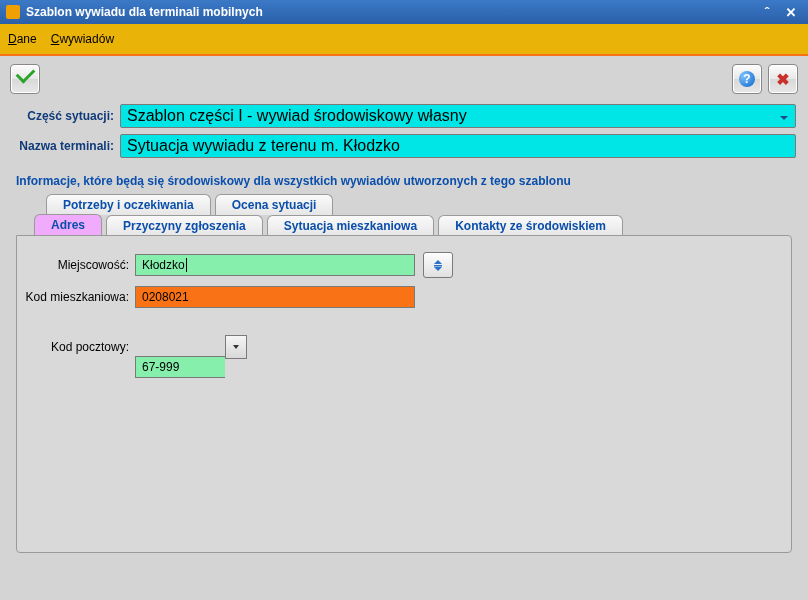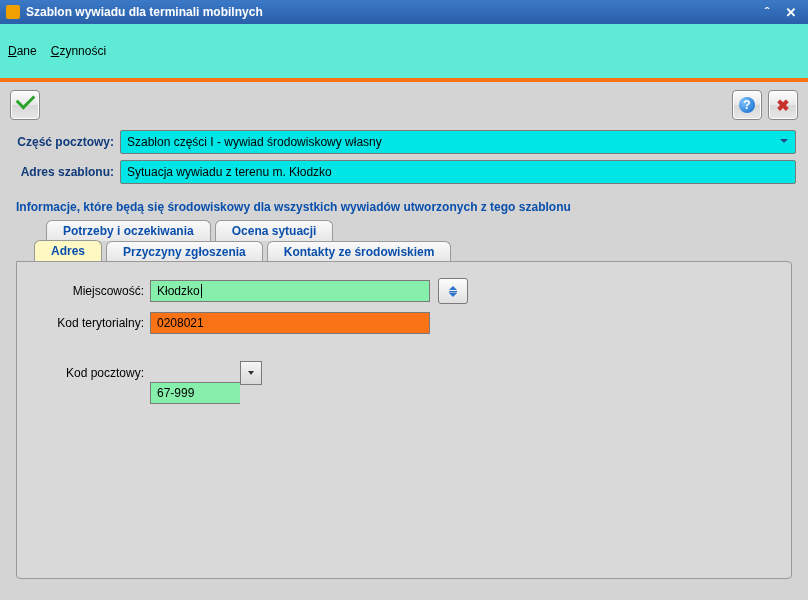--- a/index.html
+++ b/index.html
@@ -1,46 +1,46 @@
 <!DOCTYPE html>
 <html><head>
 <meta charset="utf-8">
 <style>
 html,body{margin:0;padding:0;font-family:"Segoe UI",Tahoma,Arial,sans-serif;font-size:12px;background:#d4d4d4;}
 .window{width:808px;height:596px;background:#d4d4d4;position:relative;box-sizing:border-box;display:flex;flex-direction:column;}
 .titlebar{height:24px;background:linear-gradient(to bottom,#3b79c7 0%,#2a5fa8 100%);color:#fff;display:flex;align-items:center;padding:0 6px;font-weight:bold;font-size:12px;}
 .titlebar .app-icon{width:14px;height:14px;background:#f0a000;border-radius:2px;margin-right:6px;display:inline-block;}
 .titlebar .title-text{flex:1;}
 .titlebar .win-btn{width:22px;height:16px;display:flex;align-items:center;justify-content:center;cursor:pointer;font-weight:bold;font-size:13px;margin-left:2px;}
-.menubar{height:22px;background:#5eead4;display:flex;align-items:center;padding:16px 8px;gap:14px;border-bottom:4px solid #f97316;}
+.menubar{height:22px;background:#eab308;display:flex;align-items:center;padding:4px 8px;gap:14px;border-bottom:2px solid #f97316;}
 .menubar .menu-item{cursor:pointer;color:#000;}
 .menubar .menu-item u{text-decoration:underline;}
 .toolbar{padding:8px 10px;display:flex;align-items:center;}
 .toolbar .spacer{flex:1;}
 .btn3d{min-width:28px;height:28px;border:1px solid #888;border-radius:4px;background:linear-gradient(to bottom,#fdfdfd 0%,#e8e8e8 50%,#d8d8d8 51%,#e8e8e8 100%);display:flex;align-items:center;justify-content:center;margin-right:6px;cursor:pointer;box-shadow:inset 0 0 0 1px #fff;}
 .btn3d:last-child{margin-right:0;}
 .icon-check{width:16px;height:16px;}
 .icon-check::before{content:"";display:block;width:14px;height:8px;border-left:3px solid #2aa52a;border-bottom:3px solid #2aa52a;transform:rotate(-45deg) translate(2px,-2px);}
 .icon-help{width:16px;height:16px;border-radius:50%;background:radial-gradient(circle at 30% 30%,#7fc4ff,#0b63c9);color:#fff;display:flex;align-items:center;justify-content:center;font-weight:bold;font-size:12px;}
 .icon-x{font-size:16px;font-weight:bold;color:#c9302c;}
 .form-area{padding:2px 12px 0 12px;}
 .form-row{display:flex;align-items:center;margin-bottom:6px;}
 .form-row label{color:#103a7a;font-weight:bold;text-align:right;padding-right:6px;white-space:nowrap;}
 .form-row label.w1{width:102px;}
-.cyan-input{flex:1;height:22px;background:#00e5e5;border:1px solid #7a7a7a;border-radius:2px;padding:0 6px;color:#000;font-size:12px;display:flex;align-items:center;position:relative;}
+.cyan-input{flex:1;height:22px;background:#00e5e5;border:1px solid #7a7a7a;border-radius:2px;padding:0 6px;color:#000;font-size:16px;display:flex;align-items:center;position:relative;}
 .cyan-input .dd-arrow{position:absolute;right:6px;top:4px;color:#1d4c8b;}
 .section-title{color:#0a4fab;font-weight:bold;padding:10px 4px 6px 4px;}
 .tabs-wrap{margin:0 4px 12px 4px;}
 .tab-row{display:flex;align-items:flex-end;position:relative;z-index:2;}
 .tab-row.row1{padding-left:30px;}
 .tab-row.row2{margin-top:-1px;padding-left:18px;}
 .tab{background:linear-gradient(to bottom,#fafafa,#e6e6e6);border:1px solid #9a9a9a;border-bottom:none;border-radius:6px 6px 0 0;padding:3px 16px;margin-right:4px;color:#0a4fab;font-weight:bold;cursor:pointer;font-size:12px;white-space:nowrap;}
 .tab.back{position:relative;z-index:1;}
-.tab.active{background:#fef9c3;border-bottom:1px solid #d9d9d9;color:#0a4fab;z-index:3;position:relative;}
-.tab-panel{border:1px solid #9a9a9a;border-radius:0 4px 4px 4px;background:#d9d9d9;height:318px;padding:16px 17px;position:relative;top:-1px;z-index:2;box-sizing:border-box;}
+.tab.active{background:#f0abfc;border-bottom:1px solid #d9d9d9;color:#0a4fab;z-index:3;position:relative;}
+.tab-panel{border:1px solid #9a9a9a;border-radius:0 4px 4px 4px;background:#d9d9d9;height:318px;padding:16px 2px;position:relative;top:-1px;z-index:2;box-sizing:border-box;}
 .field-row{display:flex;align-items:center;margin-bottom:8px;}
 .field-row label{color:#000;text-align:right;padding-right:6px;width:110px;white-space:nowrap;}
 .text-input{height:22px;border:1px solid #7a7a7a;background:#86efac;padding:0 6px;font-size:12px;color:#000;box-sizing:border-box;border-radius:0;}
 .text-input.readonly{background:#f97316;}
 .text-input.focus{outline:none;}
 .wM{width:280px;}
 .wK{width:280px;}
 .combo{display:flex;align-items:center;}
 .combo .text-input{border-right:none;margin-top:40px;}
 .combo .combo-btn{width:20px;height:22px;border:1px solid #7a7a7a;background:linear-gradient(to bottom,#f5f5f5,#d8d8d8);display:flex;align-items:center;justify-content:center;cursor:pointer;}
@@ -59,65 +59,66 @@
     <span class="win-btn">
         <span>ˆ</span>
       </span>
     <span class="win-btn">
         <span>✕</span>
       </span>
   </div>
 
   <div class="menubar">
     <span class="menu-item"><u>D</u><span>ane</span></span>
-    <span class="menu-item"><u>C</u><span>zynności</span></span>
+    <span class="menu-item"><u>C</u><span>wywiadów</span></span>
   </div>
 
   <div class="toolbar">
     <div class="btn3d">
       <span class="icon-check"></span>
     </div>
     <div class="spacer"></div>
     <div class="btn3d">
       <span class="icon-help">?</span>
     </div>
     <div class="btn3d">
       <span class="icon-x">✖</span>
     </div>
   </div>
 
   <div class="form-area">
     <div class="form-row">
-      <label class="w1">Część pocztowy:</label>
+      <label class="w1">Część sytuacji:</label>
       <div class="cyan-input">
         <span>Szablon części I - wywiad środowiskowy własny</span>
         <span class="dd-arrow">
           <svg width="10" height="10" viewBox="0 0 10 10">
               <path d="M1 3 L5 7 L9 3 Z" fill="#1d4c8b"></path>
             </svg>
         </span>
       </div>
     </div>
     <div class="form-row">
-      <label class="w1">Adres szablonu:</label>
+      <label class="w1">Nazwa terminali:</label>
       <div class="cyan-input">
         <span>Sytuacja wywiadu z terenu m. Kłodzko</span>
       </div>
     </div>
 
     <div class="section-title">Informacje, które będą się środowiskowy dla wszystkich wywiadów utworzonych z tego szablonu</div>
 
     <div class="tabs-wrap">
       <div class="tab-row row1">
         <div class="tab back">Potrzeby i oczekiwania</div>
         <div class="tab back">Ocena sytuacji</div>
       </div>
       <div class="tab-row row2">
         <div class="tab active">Adres</div>
         <div class="tab">Przyczyny zgłoszenia</div>
+        <div class="tab">Sytuacja mieszkaniowa</div>
         <div class="tab">Kontakty ze środowiskiem</div>
       </div>
 
       <div class="tab-panel">
 
         <div class="field-row">
           <label>Miejscowość:</label>
           <div class="text-input wM focus" style="display:flex;align-items:center;">
             <span>Kłodzko</span>
               <span class="caret-blink"></span>
@@ -125,21 +126,21 @@
           <div class="lookup-btn">
             <svg width="14" height="14" viewBox="0 0 14 14">
               <path d="M7 2 L3 6 L11 6 Z" fill="#2a73c9"></path>
               <rect x="3" y="7" width="8" height="1.5" fill="#2a73c9"></rect>
               <path d="M7 13 L3 9 L11 9 Z" fill="#2a73c9"></path>
             </svg>
           </div>
         </div>
 
         <div class="field-row">
-          <label>Kod terytorialny:</label>
+          <label>Kod mieszkaniowa:</label>
           <input class="text-input readonly wK" readonly="" value="0208021" style="">
         </div>
 
         <div class="field-row">
           <label>Kod pocztowy:</label>
           <div class="combo">
             <input class="text-input" style="width: 90px;" value="67-999">
             <div class="combo-btn">
               <svg width="8" height="8" viewBox="0 0 8 8">
                   <path d="M1 2 L4 6 L7 2 Z" fill="#333"></path>

